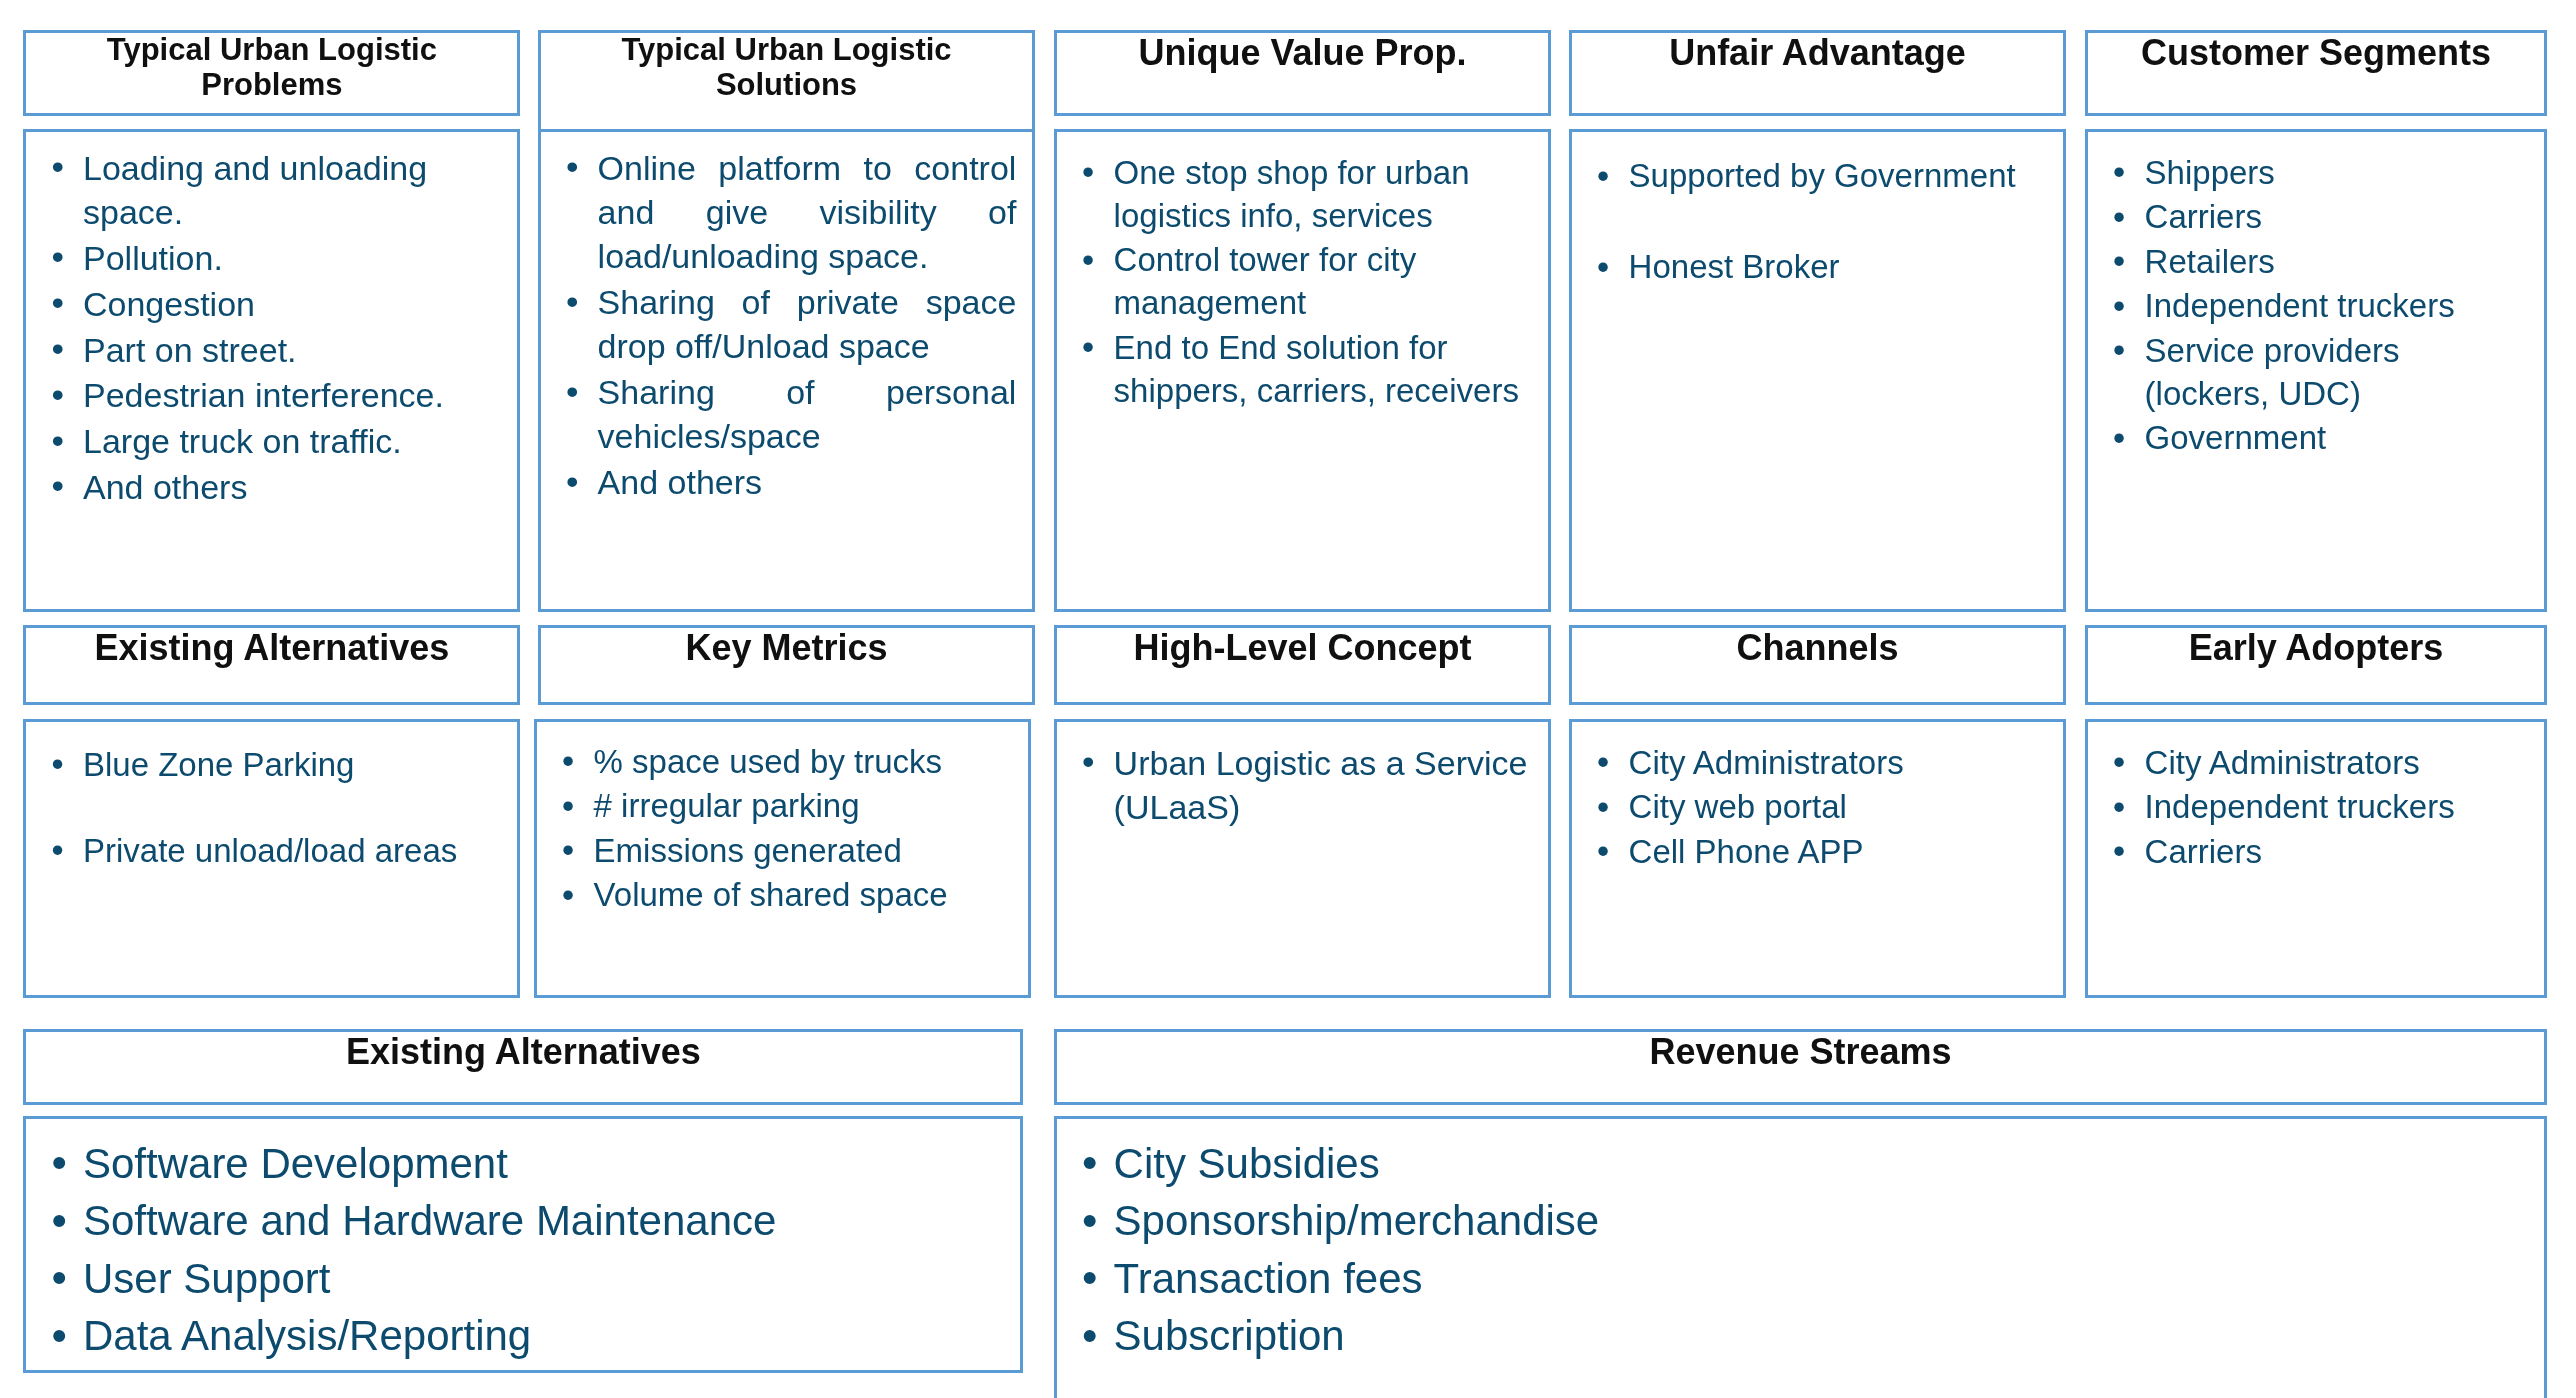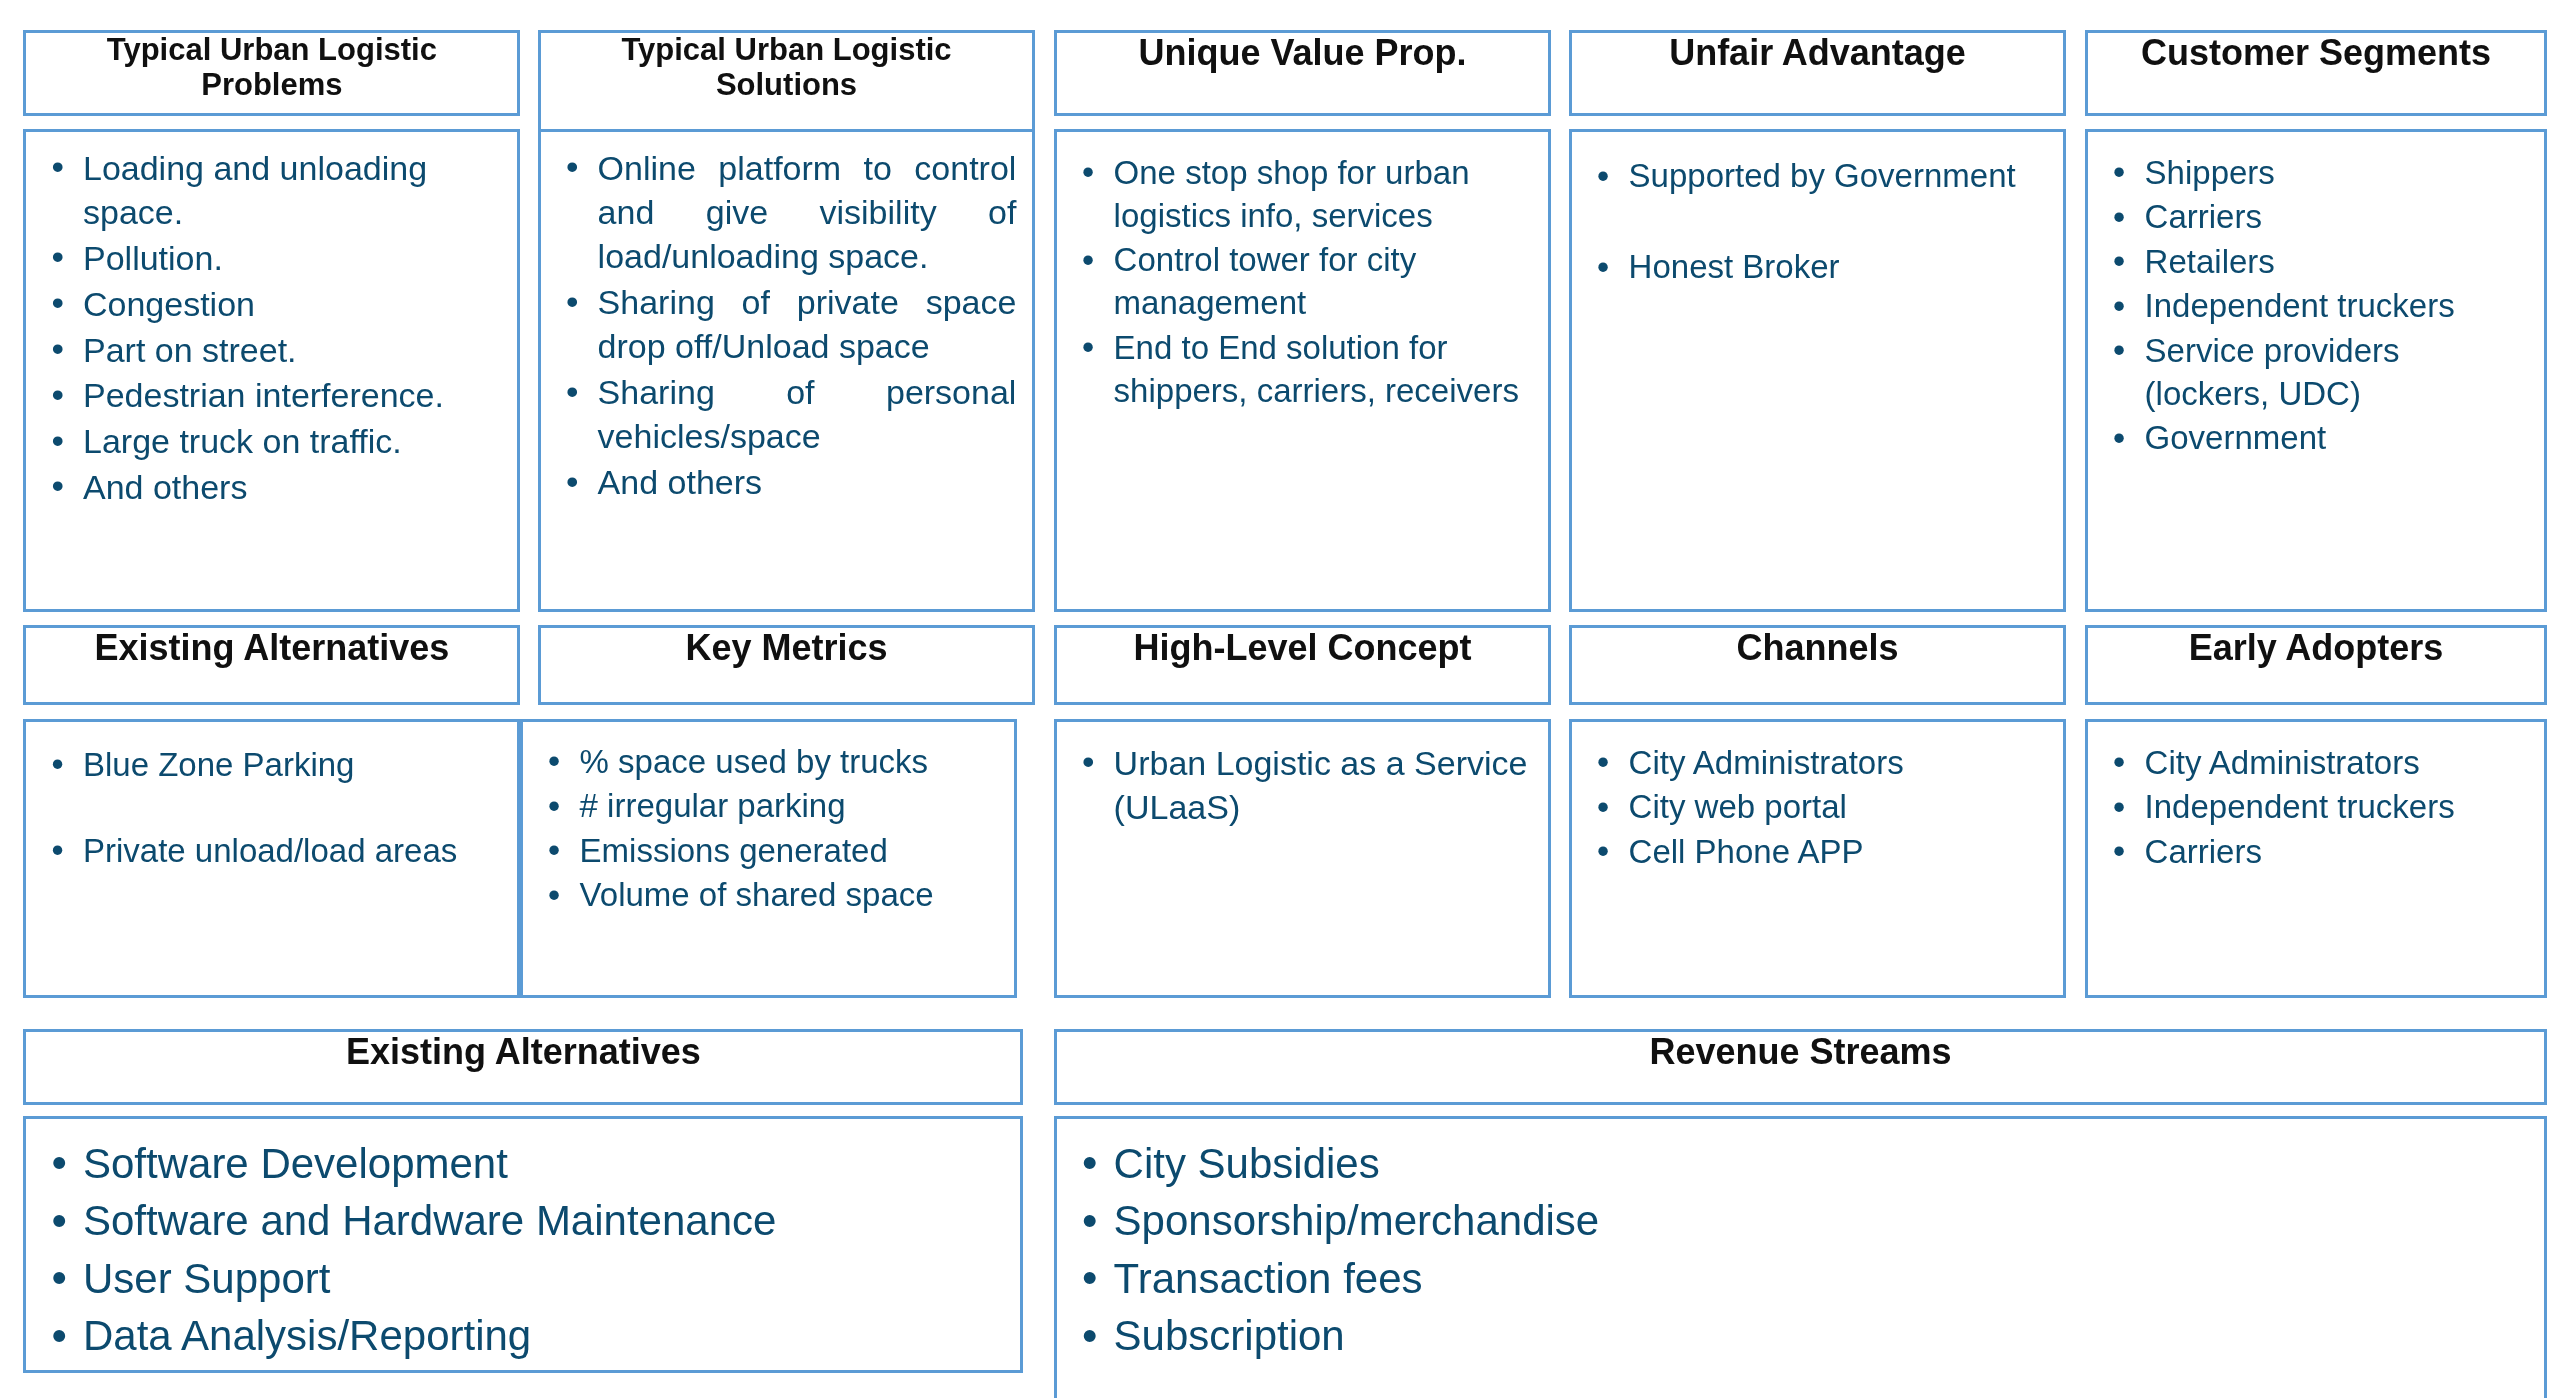--- a/index.html
+++ b/index.html
@@ -142,21 +142,21 @@
   <div class="box body" style="left:23.4px; top:719px; width:497px; height:279px; padding-top:22px;">
     <ul class="bullets sz-42">
       <li style="margin-bottom:43px;">Blue Zone Parking</li>
       <li>Private unload/load areas</li>
     </ul>
   </div>
 
   <div class="box hdr hdr-1line" style="left:538px; top:625px; width:497px; height:80px;">
     <span>Key Metrics</span>
   </div>
-  <div class="box body" style="left:520px; top:719px; width:497px; height:279px; padding-top:18.7px;">
+  <div class="box body" style="left:534px; top:719px; width:497px; height:279px; padding-top:18.7px;">
     <ul class="bullets sz-42 gap-xs">
       <li>% space used by trucks</li>
       <li># irregular parking</li>
       <li>Emissions generated</li>
       <li>Volume of shared space</li>
     </ul>
   </div>
 
   <div class="box hdr hdr-1line" style="left:1054px; top:625px; width:497px; height:80px;">
     <span>High-Level Concept</span>

